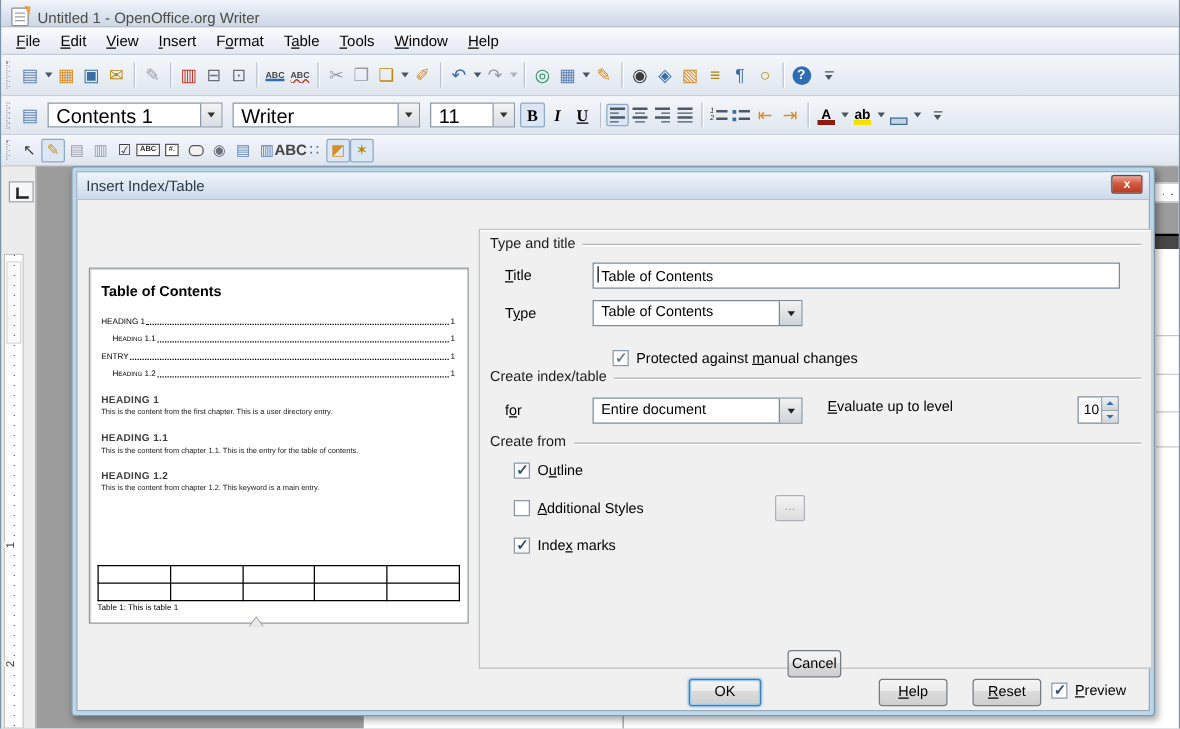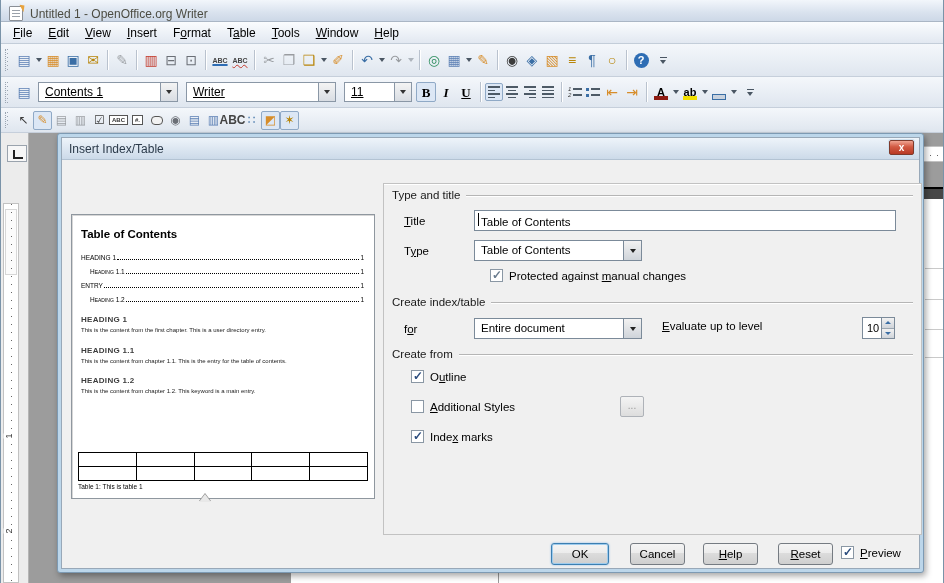--- a/index.html
+++ b/index.html
@@ -36,21 +36,21 @@
   .tb-overflow::after { content:""; border-left:3px solid transparent; border-right:3px solid transparent; border-top:4px solid #4a5663; }
   .c-blue{color:#3a6ea5} .c-orange{color:#d78d2a} .c-red{color:#c3392b} .c-grey{color:#6b6f76}
   .c-green{color:#2f8f5f} .c-gold{color:#b8860b} .c-dark{color:#3c3c3c} .c-slate{color:#5b7fb4}
   .abc { font-size:7px; font-weight:bold; color:#444; letter-spacing:0; }
   .abc-check { text-decoration:underline; text-decoration-color:#2e6db4; text-decoration-thickness:2px; }
   .abc-wavy { text-decoration:underline wavy #c3392b; }
   .help-round { background:#2e6db4; color:#fff; border-radius:50%; width:15px; height:15px; font-size:11px; font-weight:bold; display:inline-flex; align-items:center; justify-content:center; }
 
   
   .combo { display:inline-flex; height:20px; background:#fff; border:1px solid #8a97a6; margin:0 4px; }
-  .combo-text { padding:2px 6px; font-size:12px; white-space:nowrap; overflow:hidden; flex:1;text-decoration:underline; }
+  .combo-text { padding:2px 6px; font-size:16px; white-space:nowrap; overflow:hidden; flex:1; }
   .combo-btn { width:17px; background:linear-gradient(#f4f4f4,#d9dde3); border-left:1px solid #8a97a6; display:flex; align-items:center; justify-content:center; }
   .combo-btn::after { content:""; border-left:3px solid transparent; border-right:3px solid transparent; border-top:4px solid #333; }
   .w-style{width:140px} .w-font{width:150px} .w-size{width:68px}
   .fmt-letter { font-weight:bold; font-size:13px; font-family:"Liberation Serif",serif; }
   .fmt-b{font-weight:bold} .fmt-i{font-style:italic;font-weight:bold} .fmt-u{text-decoration:underline;font-weight:bold}
   .ali { display:inline-flex; flex-direction:column; justify-content:center; gap:2px; width:18px; height:18px; border:1px solid transparent; border-radius:2px; padding:2px; }
   .ali i { height:2px; background:#4d5a66; display:block; }
   .ali.left i:nth-child(even){width:60%} .ali.left i:nth-child(odd){width:100%}
   .ali.center i:nth-child(even){width:60%;align-self:center} .ali.center i:nth-child(odd){width:100%}
   .ali.right i:nth-child(even){width:60%;align-self:flex-end} .ali.right i:nth-child(odd){width:100%}
@@ -389,21 +389,21 @@
           <span class="flabel" style="left:20px; top:31px"><span></span><u>T</u><span>itle</span></span>
           <span class="caret-bar"></span>
           <input class="text-input" style="left: 90px; top: 26px; width: 422px;" value="Table of Contents">
 
           <span class="flabel" style="left:20px; top:61px"><span>T</span><u>y</u><span>pe</span></span>
           <span class="dd" style="left:90px; top:56px; width:168px">
             <span class="dd-text">Table of Contents</span>
             <span class="dd-btn"></span>
           </span>
 
-          <span class="cb-row" style="left:106px; top:85px">
+          <span class="cb-row" style="left:106px; top:96px">
             <span class="cb checked soft"></span>
             <span class="cb-label"><span>Protected against </span><u>m</u><span>anual changes</span></span>
           </span>
 
           <div class="legend" style="top:112px">
               <span>Create index/table</span>
             </div>
 
           <span class="flabel" style="left:20px; top:139px"><span>f</span><u>o</u><span>r</span></span>
           <span class="dd" style="left:90px; top:134px; width:168px">
@@ -434,21 +434,21 @@
           </span>
           <span class="more-btn" style="left:236px; top:212px">...</span>
 
           <span class="cb-row" style="left:27px; top:246px">
             <span class="cb checked"></span>
             <span class="cb-label"><span>Inde</span><u>x</u><span> marks</span></span>
           </span>
         </div>
 
         <span class="btn default" style="left:489px; top:405px; width:58px">OK</span>
-        <span class="btn" style="left:568px; top:405px; width:55px">Cancel</span>
+        <span class="btn" style="left:568px; top:382px; width:43px">Cancel</span>
         <span class="btn" style="left:641px; top:405px; width:55px"><span></span><u>H</u><span>elp</span></span>
         <span class="btn" style="left:716px; top:405px; width:55px"><span></span><u>R</u><span>eset</span></span>
         <span class="cb-row" style="left:779px; top:408px">
           <span class="cb checked"></span>
           <span class="cb-label"><span></span><u>P</u><span>review</span></span>
         </span>
 
       </div>
     </div>
   </div>

